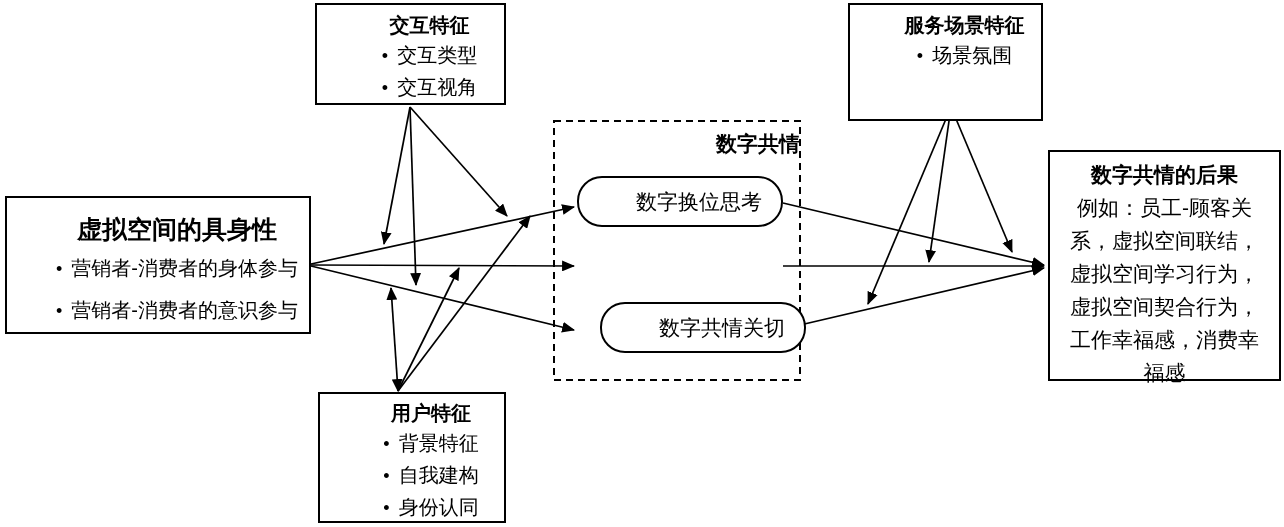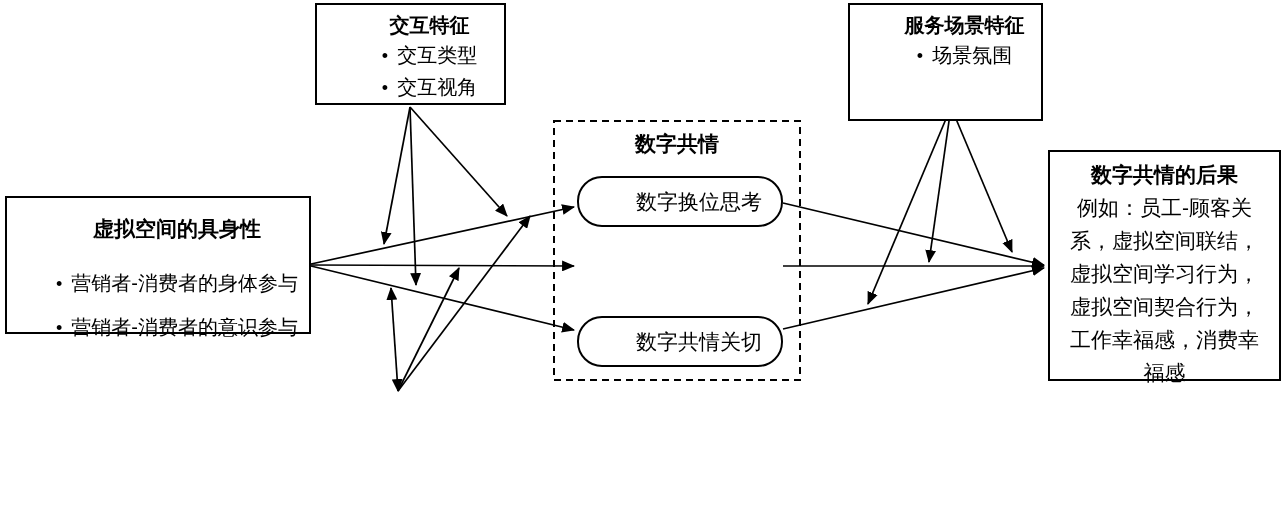--- a/index.html
+++ b/index.html
@@ -27,35 +27,35 @@
   }
   .items{display:inline-block;text-align:left;}
   .item{font-size:20px;line-height:31px;white-space:nowrap;}
   .bullet{display:inline-block;margin-right:9px;font-size:18px;}
   
   .box-interaction{left:315px;top:3px;width:191px;height:102px;padding-top:5px;}
   
   .box-service{left:848px;top:3px;width:195px;height:118px;padding-top:5px;}
   
   .box-embodiment{left:5px;top:196px;width:306px;height:138px;padding-top:14px;}
-  .box-embodiment .box-title{font-size:21px;line-height:34px;margin-bottom:10px;}
-  .box-embodiment .item{font-size:20px;line-height:32px;margin-top:11px;}
+  .box-embodiment .box-title{font-size:25px;line-height:34px;margin-bottom:2px;}
+  .box-embodiment .item{font-size:20px;line-height:41px;}
   
   .box-user{left:318px;top:392px;width:188px;height:131px;padding-top:4px;}
   
   .comp{
     position:absolute;left:577px;width:206px;height:51px;
     display:flex;align-items:center;justify-content:center;
     font-size:21px;
     border-radius:25px;
   }
-  .comp1{top:176px;} .comp2{top:241px;} .comp3{top:316px;}
+  .comp1{top:176px;} .comp2{top:241px;} .comp3{top:302px;margin-left:23px;}
   .empathy-title{
     position:absolute;left:554px;top:130px;width:246px;
-    text-align:center;font-weight:bold;font-size:21px;
+    text-align:right;font-weight:bold;font-size:21px;
   }
   
   .box-outcomes{left:1048px;top:150px;width:233px;height:231px;padding:6px 17px;}
   .box-outcomes .box-title{font-size:21px;line-height:33px;}
   .outcomes-body{font-size:21px;line-height:33px;text-align:center;}
 </style>
 </head>
 <body>
 
 <div class="canvas">
@@ -109,20 +109,28 @@
   </div>
 
   <div class="box box-embodiment">
     <div class="box-title">虚拟空间的具身性</div>
     <div class="items">
       <div class="item"><span class="bullet">•</span><span>营销者-消费者的身体参与</span></div>
       <div class="item"><span class="bullet">•</span><span>营销者-消费者的意识参与</span></div>
     </div>
   </div>
 
+  <div class="box box-user">
+    <div class="box-title">用户特征</div>
+    <div class="items">
+      <div class="item"><span class="bullet">•</span><span>背景特征</span></div>
+      <div class="item"><span class="bullet">•</span><span>自我建构</span></div>
+      <div class="item"><span class="bullet">•</span><span>身份认同</span></div>
+    </div>
+  </div>
 
   <div class="empathy-title">数字共情</div>
   <div class="box comp comp1">数字换位思考</div>
   <div class="box comp comp3">数字共情关切</div>
 
   <div class="box box-outcomes">
     <div class="box-title">数字共情的后果</div>
     <div class="outcomes-body">例如：员工-顾客关系，虚拟空间联结，虚拟空间学习行为，虚拟空间契合行为，工作幸福感，消费幸福感</div>
   </div>
 

